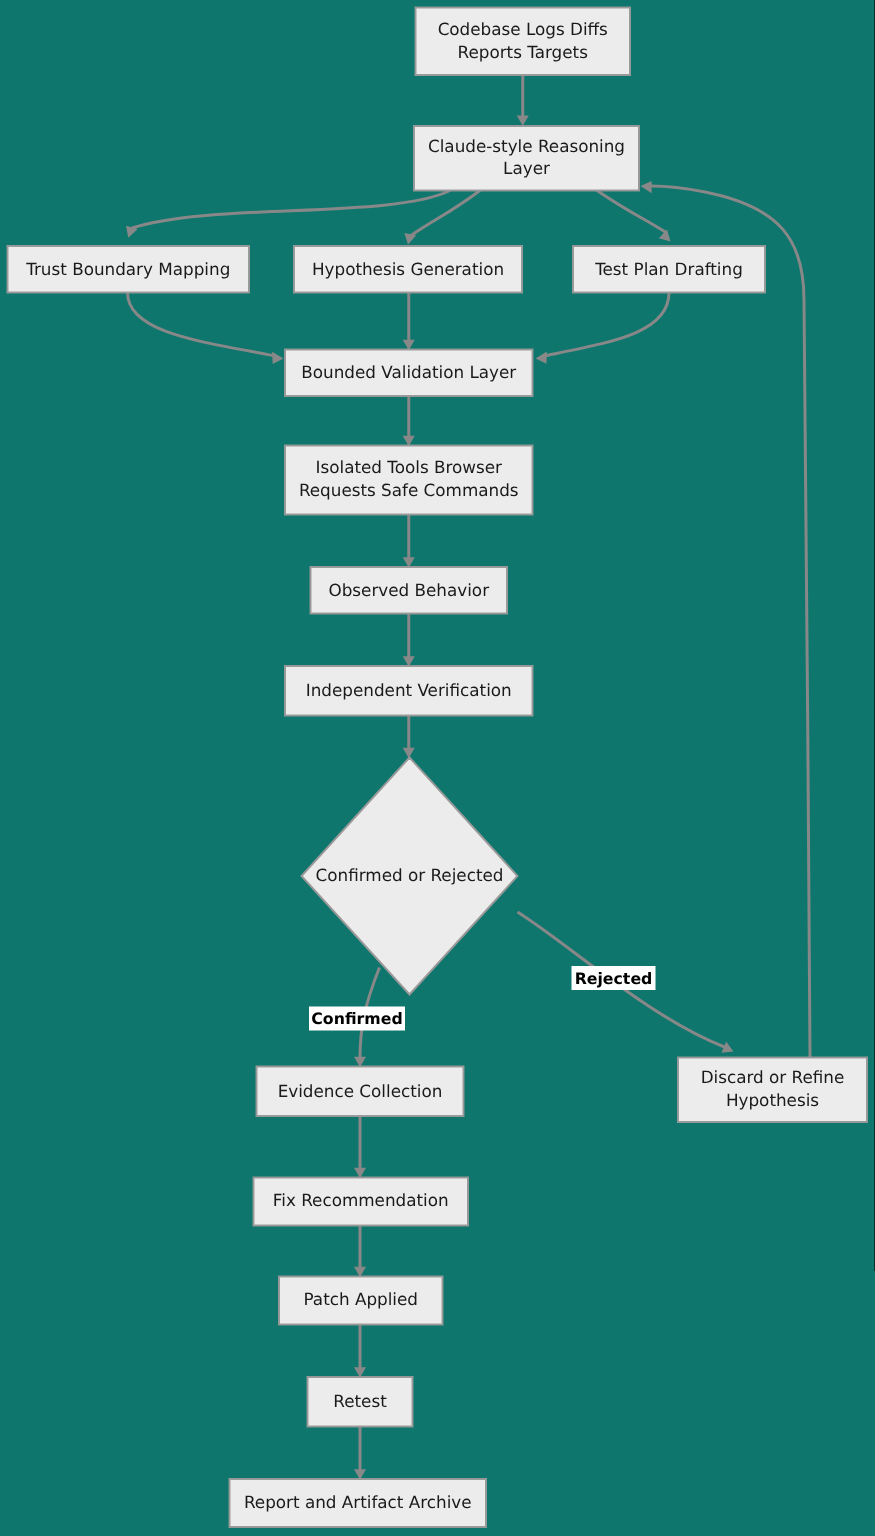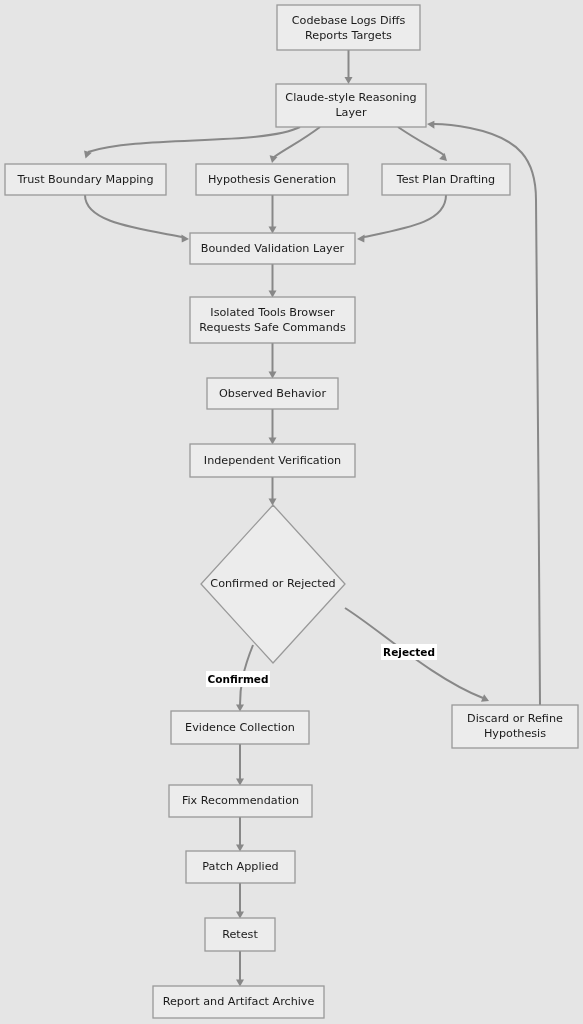--- a/index.html
+++ b/index.html
@@ -11,21 +11,21 @@
   body {
     width: 583px;
     height: 1024px;
     overflow: hidden;
     font-family: "DejaVu Sans", "Liberation Sans", sans-serif;
   }
   #flow-root {
     position: relative;
     width: 583px;
     height: 1024px;
-    background: #e5e5e5;
+    background: #0f766e;
   }
   svg#flow-svg {
     display: block;
     width: 583px;
     height: 1024px;
   }
   .node-shape {
     fill: #ececec;
     stroke: #999999;
     stroke-width: 1.3;

